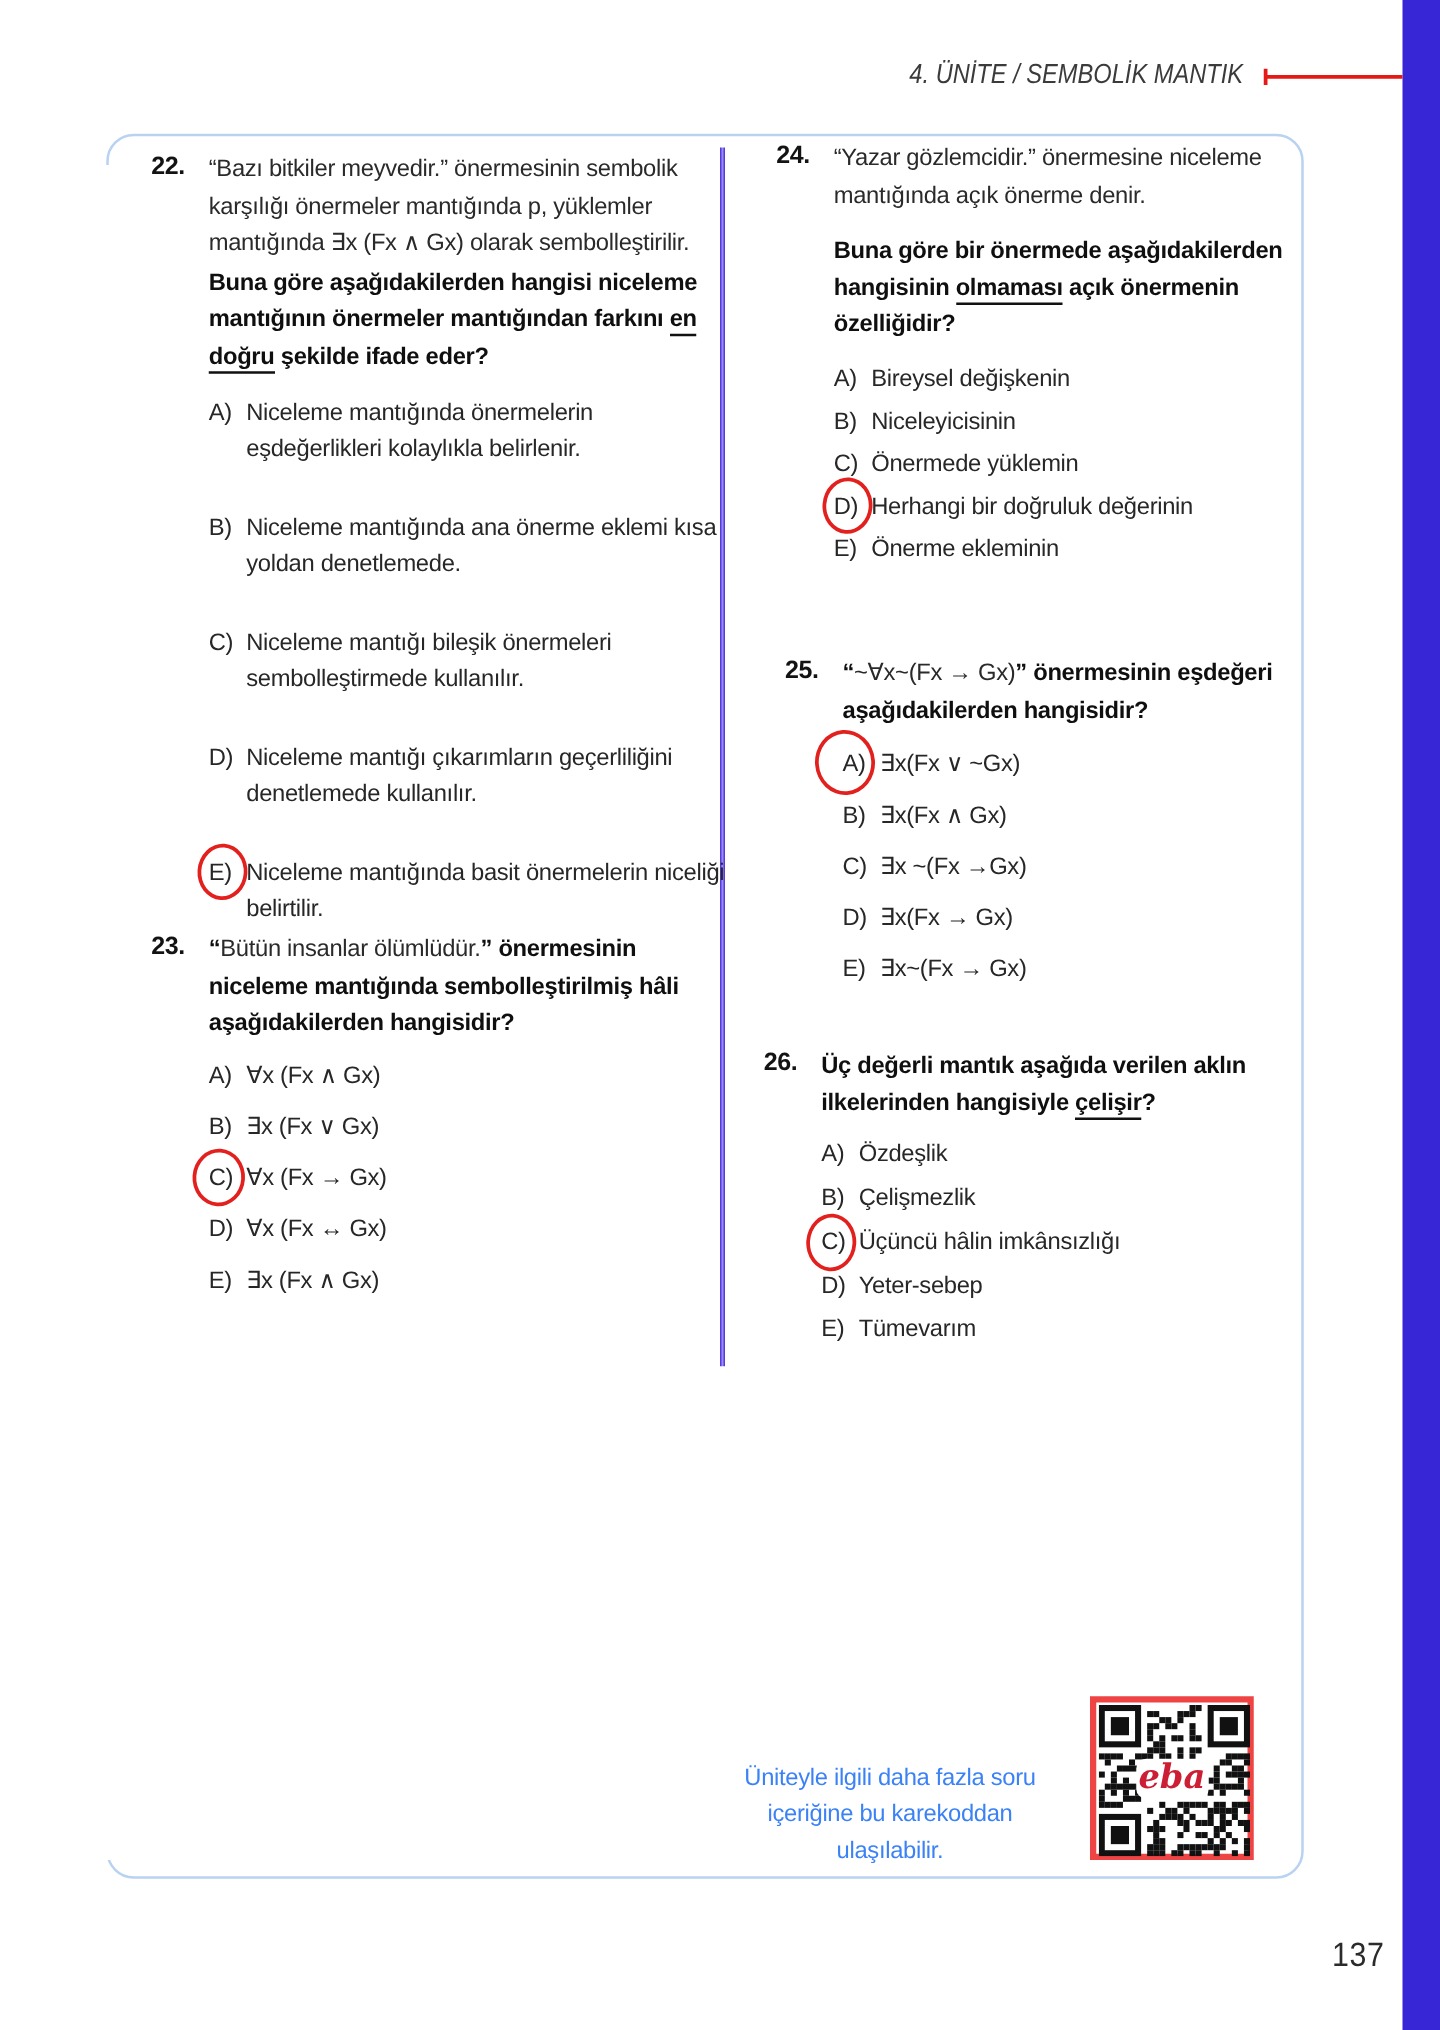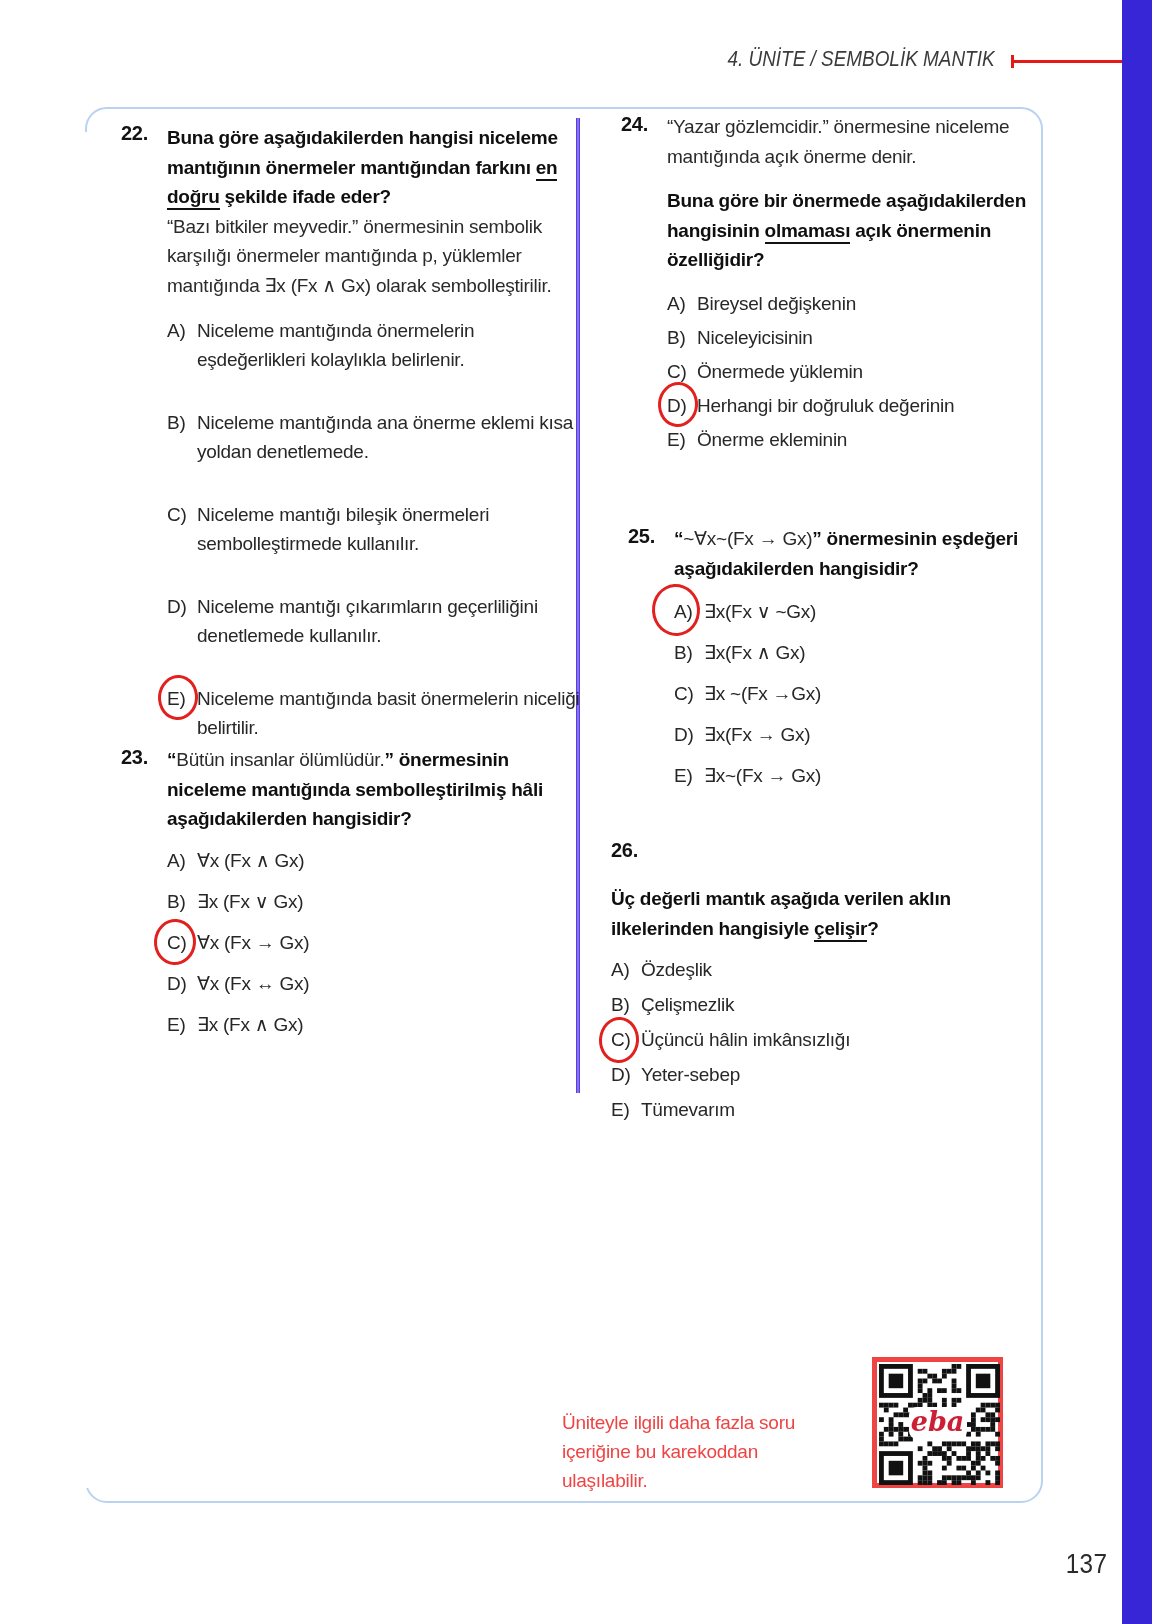--- a/index.html
+++ b/index.html
@@ -67,38 +67,38 @@
   .q24 .option { margin-bottom:5px; }
   .q25 .options { margin-top:14px; }
   .q25 .option { margin-bottom:12px; }
   .q26 .options { margin-top:12px; }
   .q26 .option { margin-bottom:6px; }
 
   .q22 { left:121px; top:121px; width:460px; }
   .q23 { left:121px; top:745px; width:460px; }
   .q24 { left:595px; top:112px; width:452px;margin-left:26px; }
   .q25 { left:595px; top:524px; width:452px;margin-left:33px; }
-  .q26 { left:611px; top:838px; width:436px;flex-direction:column; }
+  .q26 { left:611px; top:838px; width:436px; }
 
   .q22 .stem.bold { margin-top:2px; }
   .q24 .stem.bold { margin-top:15px; }
 
   
   .circle {
     position:absolute; left:-9px; top:-9px; width:40px; height:45px;
     border:3px solid #e2211e; border-radius:50%; transform:rotate(4deg);
   }
   .q23 .circle { left:-13px; top:-9px; width:42px; height:46px; }
   .q25 .circle { left:-22px; top:-13px; width:48px; height:52px; transform:rotate(-4deg); }
   .q26 .circle { left:-12px; top:-8px; width:40px; height:46px; }
 
   
   .footer-note {
-    position:absolute; left:562px; top:1408px; width:300px; text-align:left;
-    font-size:19px; line-height:29px; color:#ef4444; letter-spacing:-0.25px;
+    position:absolute; left:562px; top:1408px; width:300px; text-align:center;
+    font-size:19px; line-height:29px; color:#3b82f6; letter-spacing:-0.25px;
   }
   .qr {
     position:absolute; left:872px; top:1357px; width:131px; height:131px;
     border:5px solid #ef4444; background:#fff; padding:2px;
   }
   .qr svg { display:block; width:121px; height:121px; }
   .qr-logo {
     position:absolute; left:50%; top:50%; transform:translate(-50%,-50%);
     background:#fff; width:58px; height:32px; text-align:center;
     font-family:"DejaVu Serif","Liberation Serif",serif;
@@ -122,22 +122,22 @@
 </div>
 <div class="red-connector"></div>
 
 <div class="content-box"></div>
 <div class="left-border-mask"></div>
 <div class="col-divider"></div>
 
 <div class="question q22">
   <div class="qnum">22.</div>
   <div class="qbody">
+    <p class="stem"><span>“Bazı bitkiler meyvedir.” önermesinin sembolik karşılığı önermeler mantığında p, yüklemler mantığında ∃x (Fx ∧ Gx) olarak sembolleştirilir.</span></p>
     <p class="stem bold"><span>Buna göre aşağıdakilerden hangisi niceleme mantığının önermeler mantığından farkını </span><span class="u">en doğru</span><span> şekilde ifade eder?</span></p>
-    <p class="stem"><span>“Bazı bitkiler meyvedir.” önermesinin sembolik karşılığı önermeler mantığında p, yüklemler mantığında ∃x (Fx ∧ Gx) olarak sembolleştirilir.</span></p>
     <div class="options">
       <div class="option">
         <span class="letter"><span>A)</span></span>
         <span class="otext">Niceleme mantığında önermelerin eşdeğerlikleri kolaylıkla belirlenir.</span>
       </div>
       <div class="option">
         <span class="letter"><span>B)</span></span>
         <span class="otext">Niceleme mantığında ana önerme eklemi kısa yoldan denetlemede.</span>
       </div>
       <div class="option">

